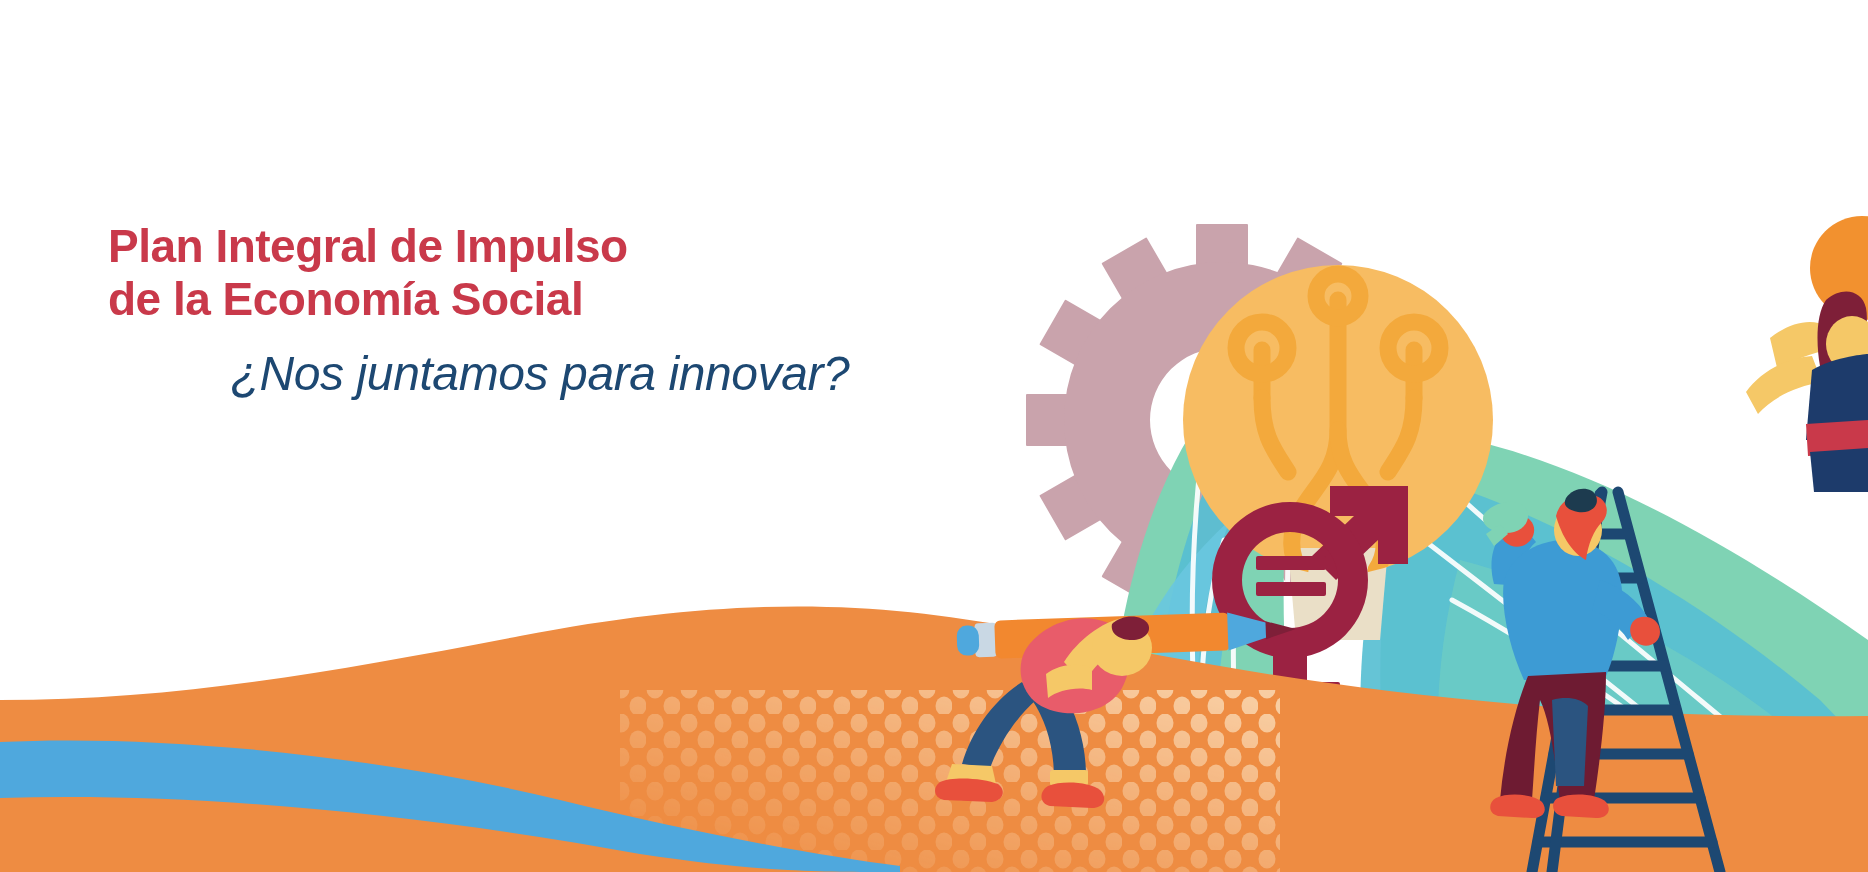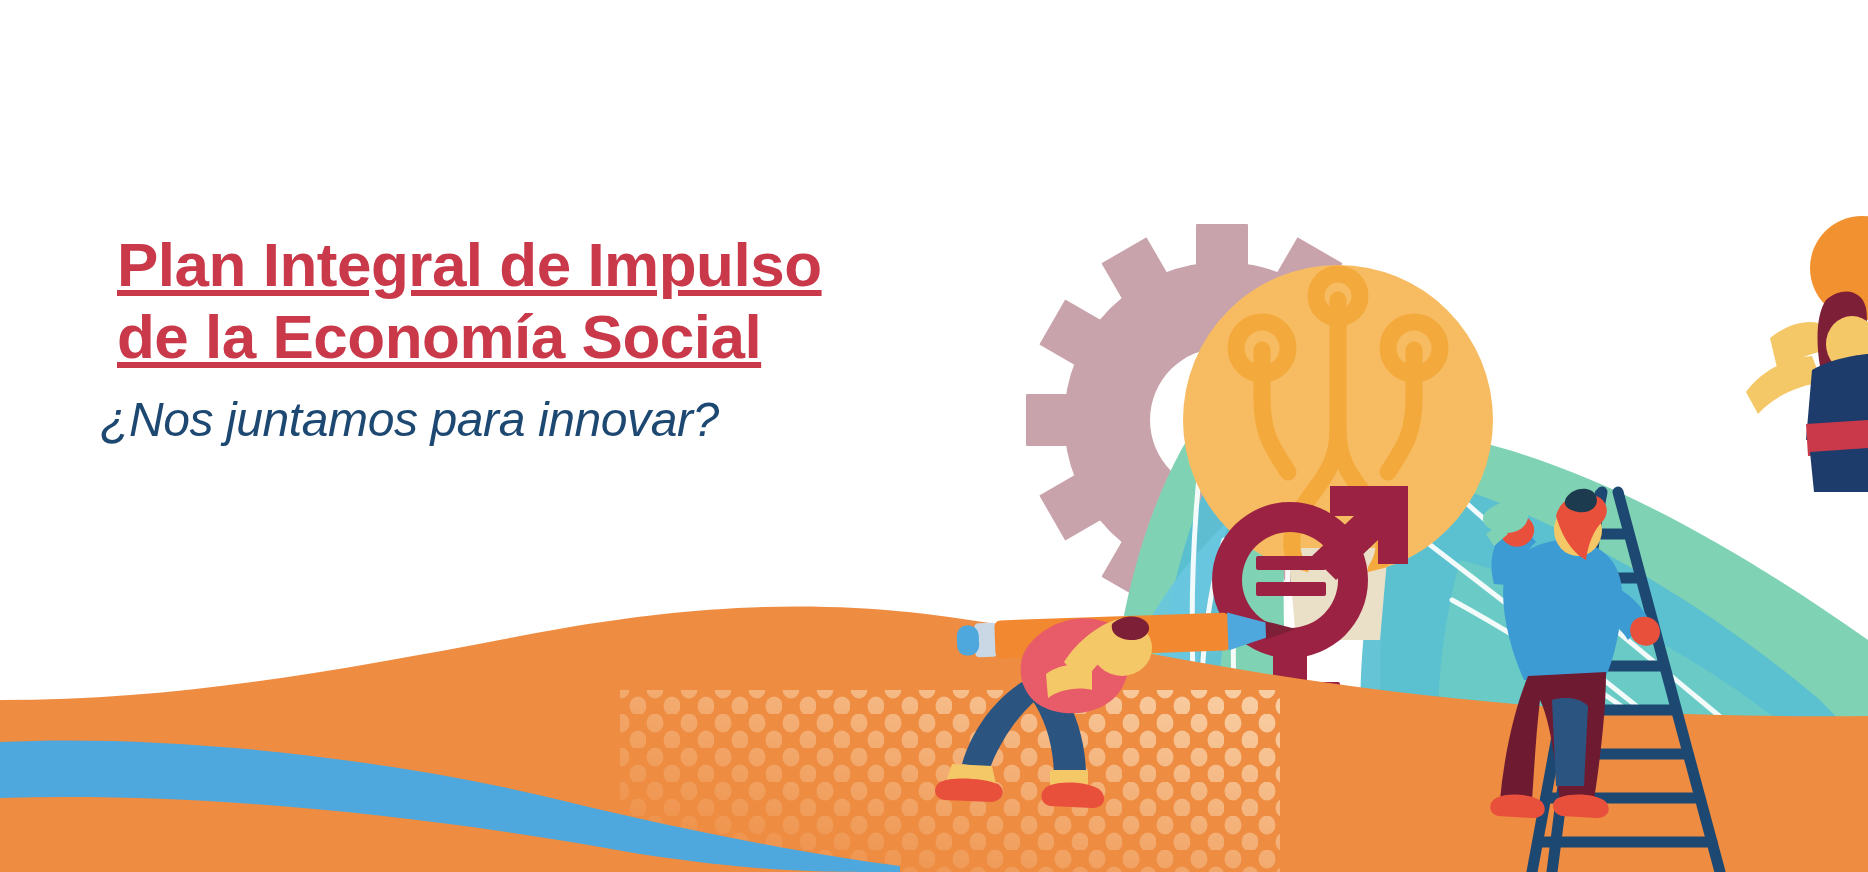--- a/index.html
+++ b/index.html
@@ -21,36 +21,36 @@
     width:1868px;height:872px;
   }
   #text-block{
     position:absolute;
     left:100px;
     top:212px;
     width:880px;
   }
   #title{
     color:#C9394A;
-    font-size:62px;
+    font-size:46px;
     font-weight:700;
     line-height:1.16;
     letter-spacing:-0.5px;
-    margin:17px;
+    margin:8px;
     white-space:pre-line;
-    text-decoration:underline;
   }
   #subtitle{
     color:#1D4872;
     font-size:48px;
     font-style:italic;
     font-weight:400;
     line-height:1.2;
     margin:18px 0 0 0;
     letter-spacing:-0.4px;
+    text-align:center;
   }
 </style>
 </head>
 <body>
 
 <div id="banner">
 
   <svg id="art" viewBox="0 0 1868 872" xmlns="http://www.w3.org/2000/svg">
 
     <defs>

